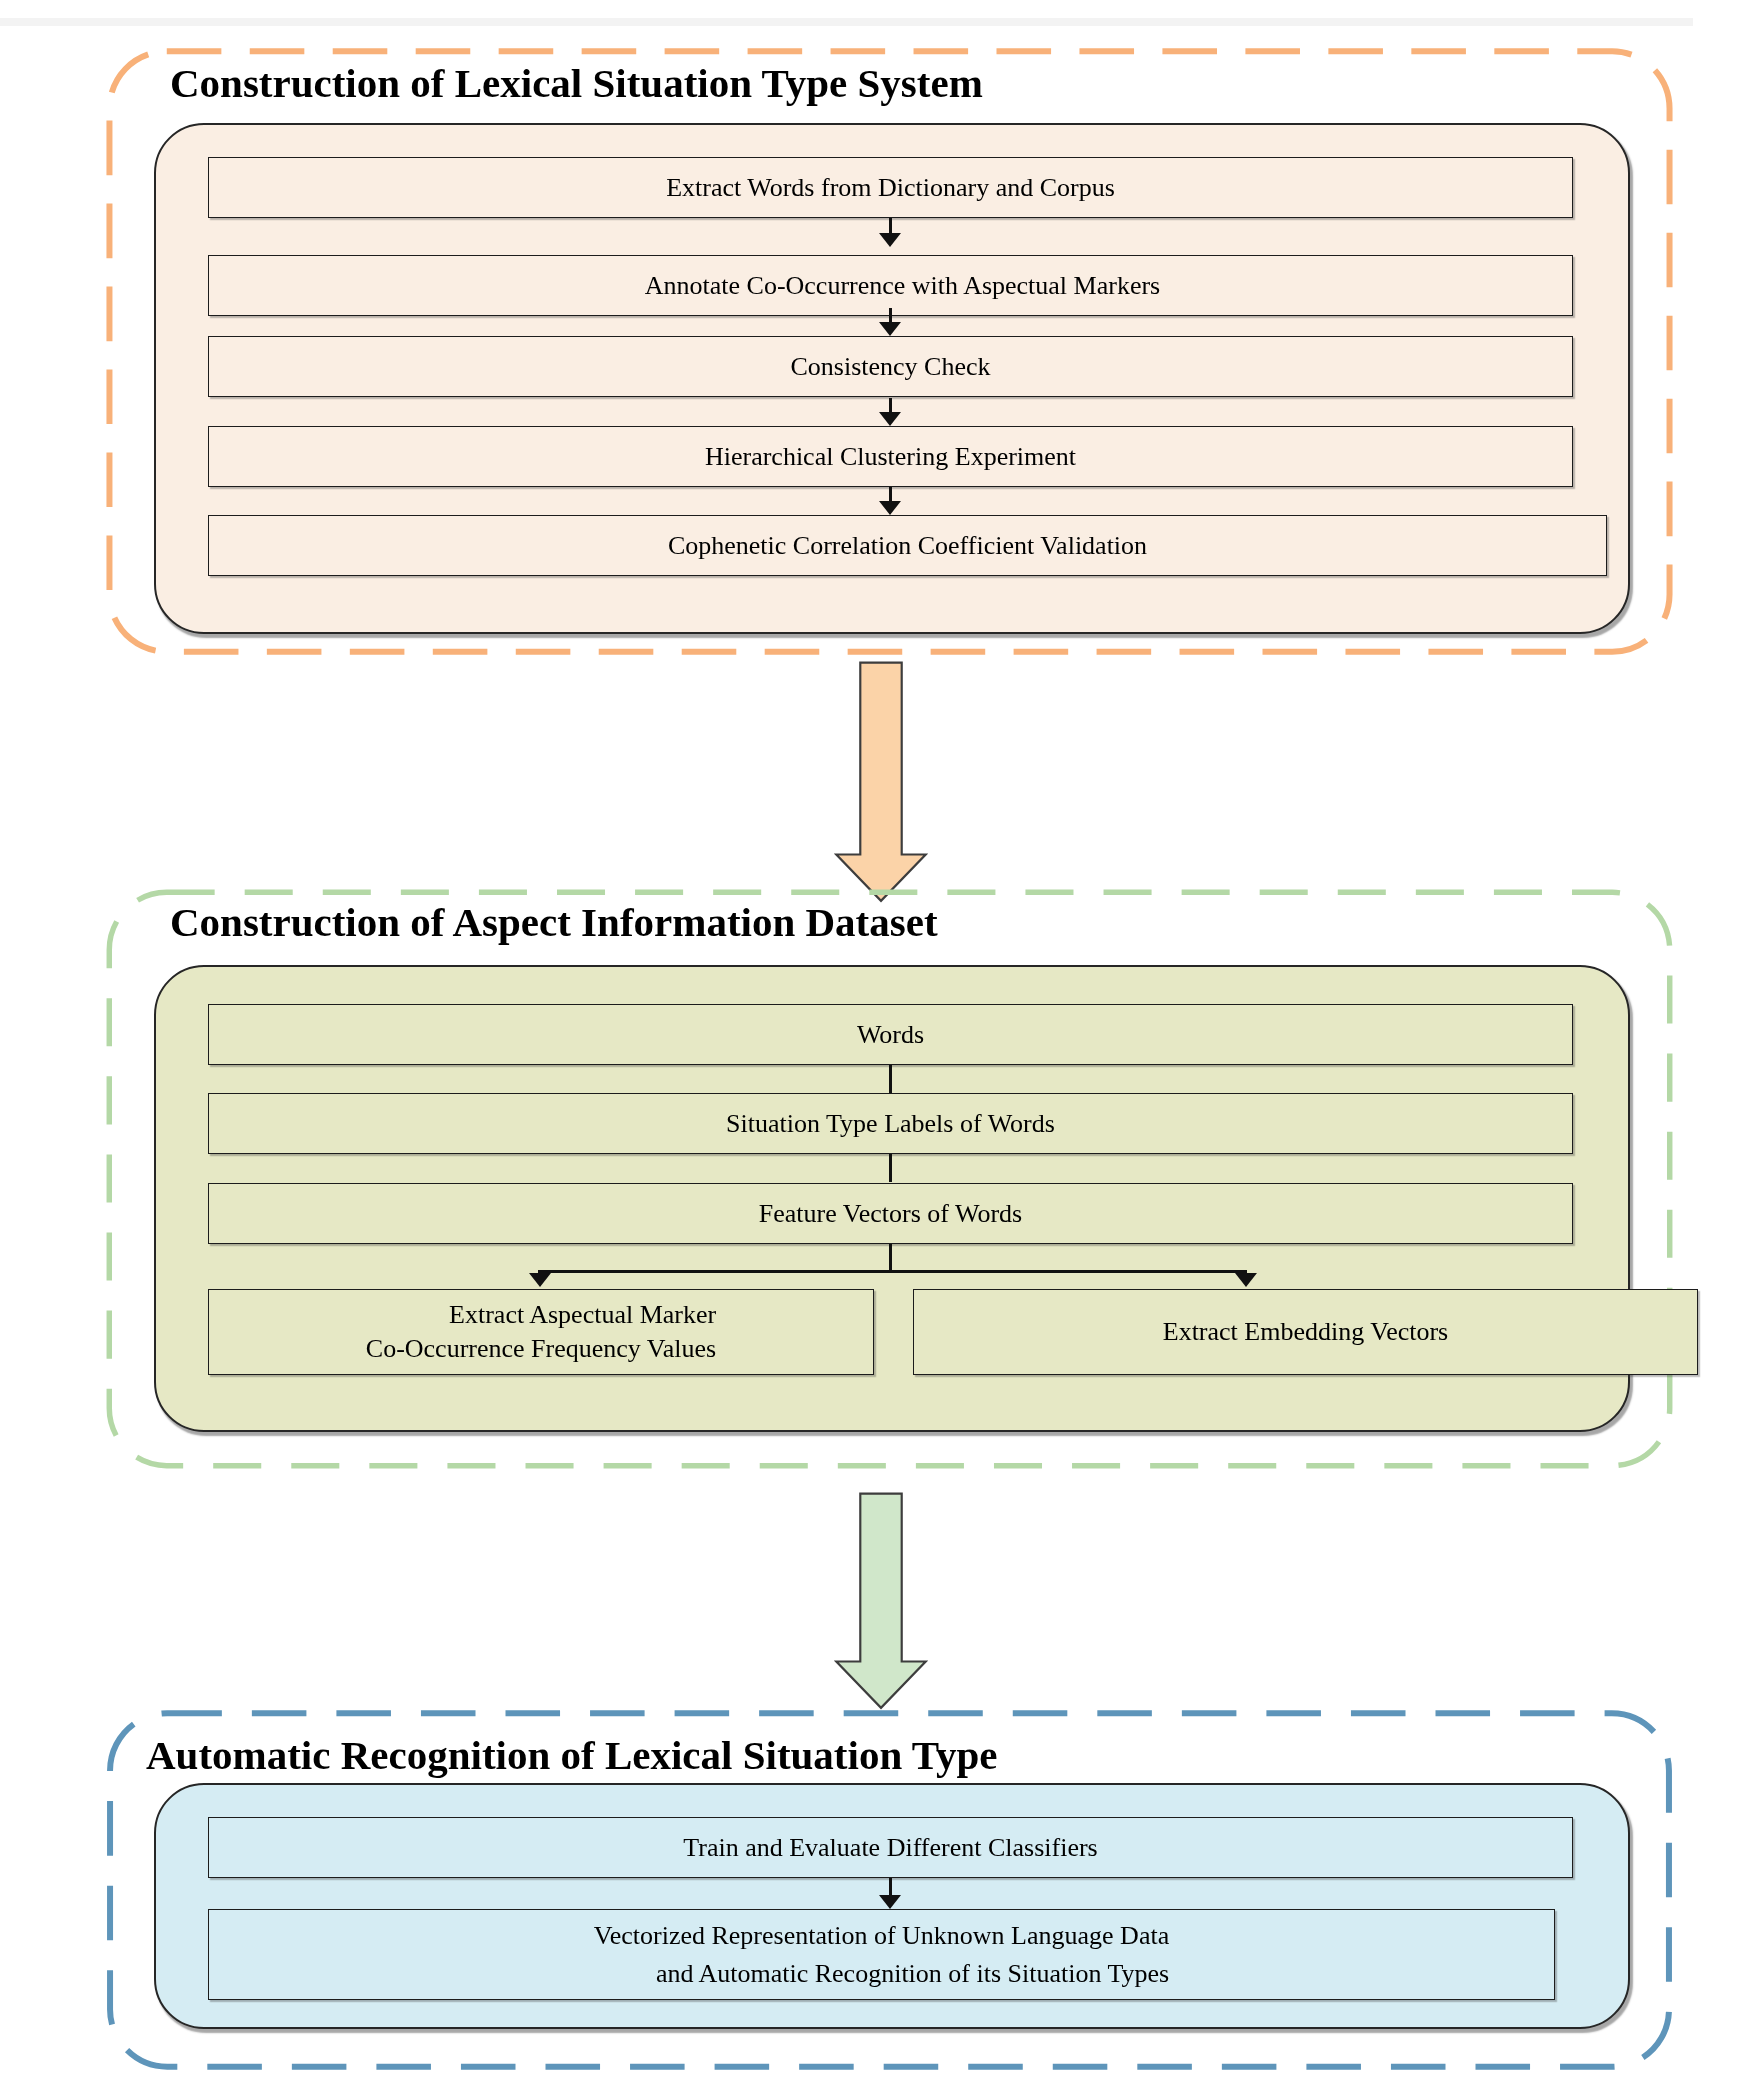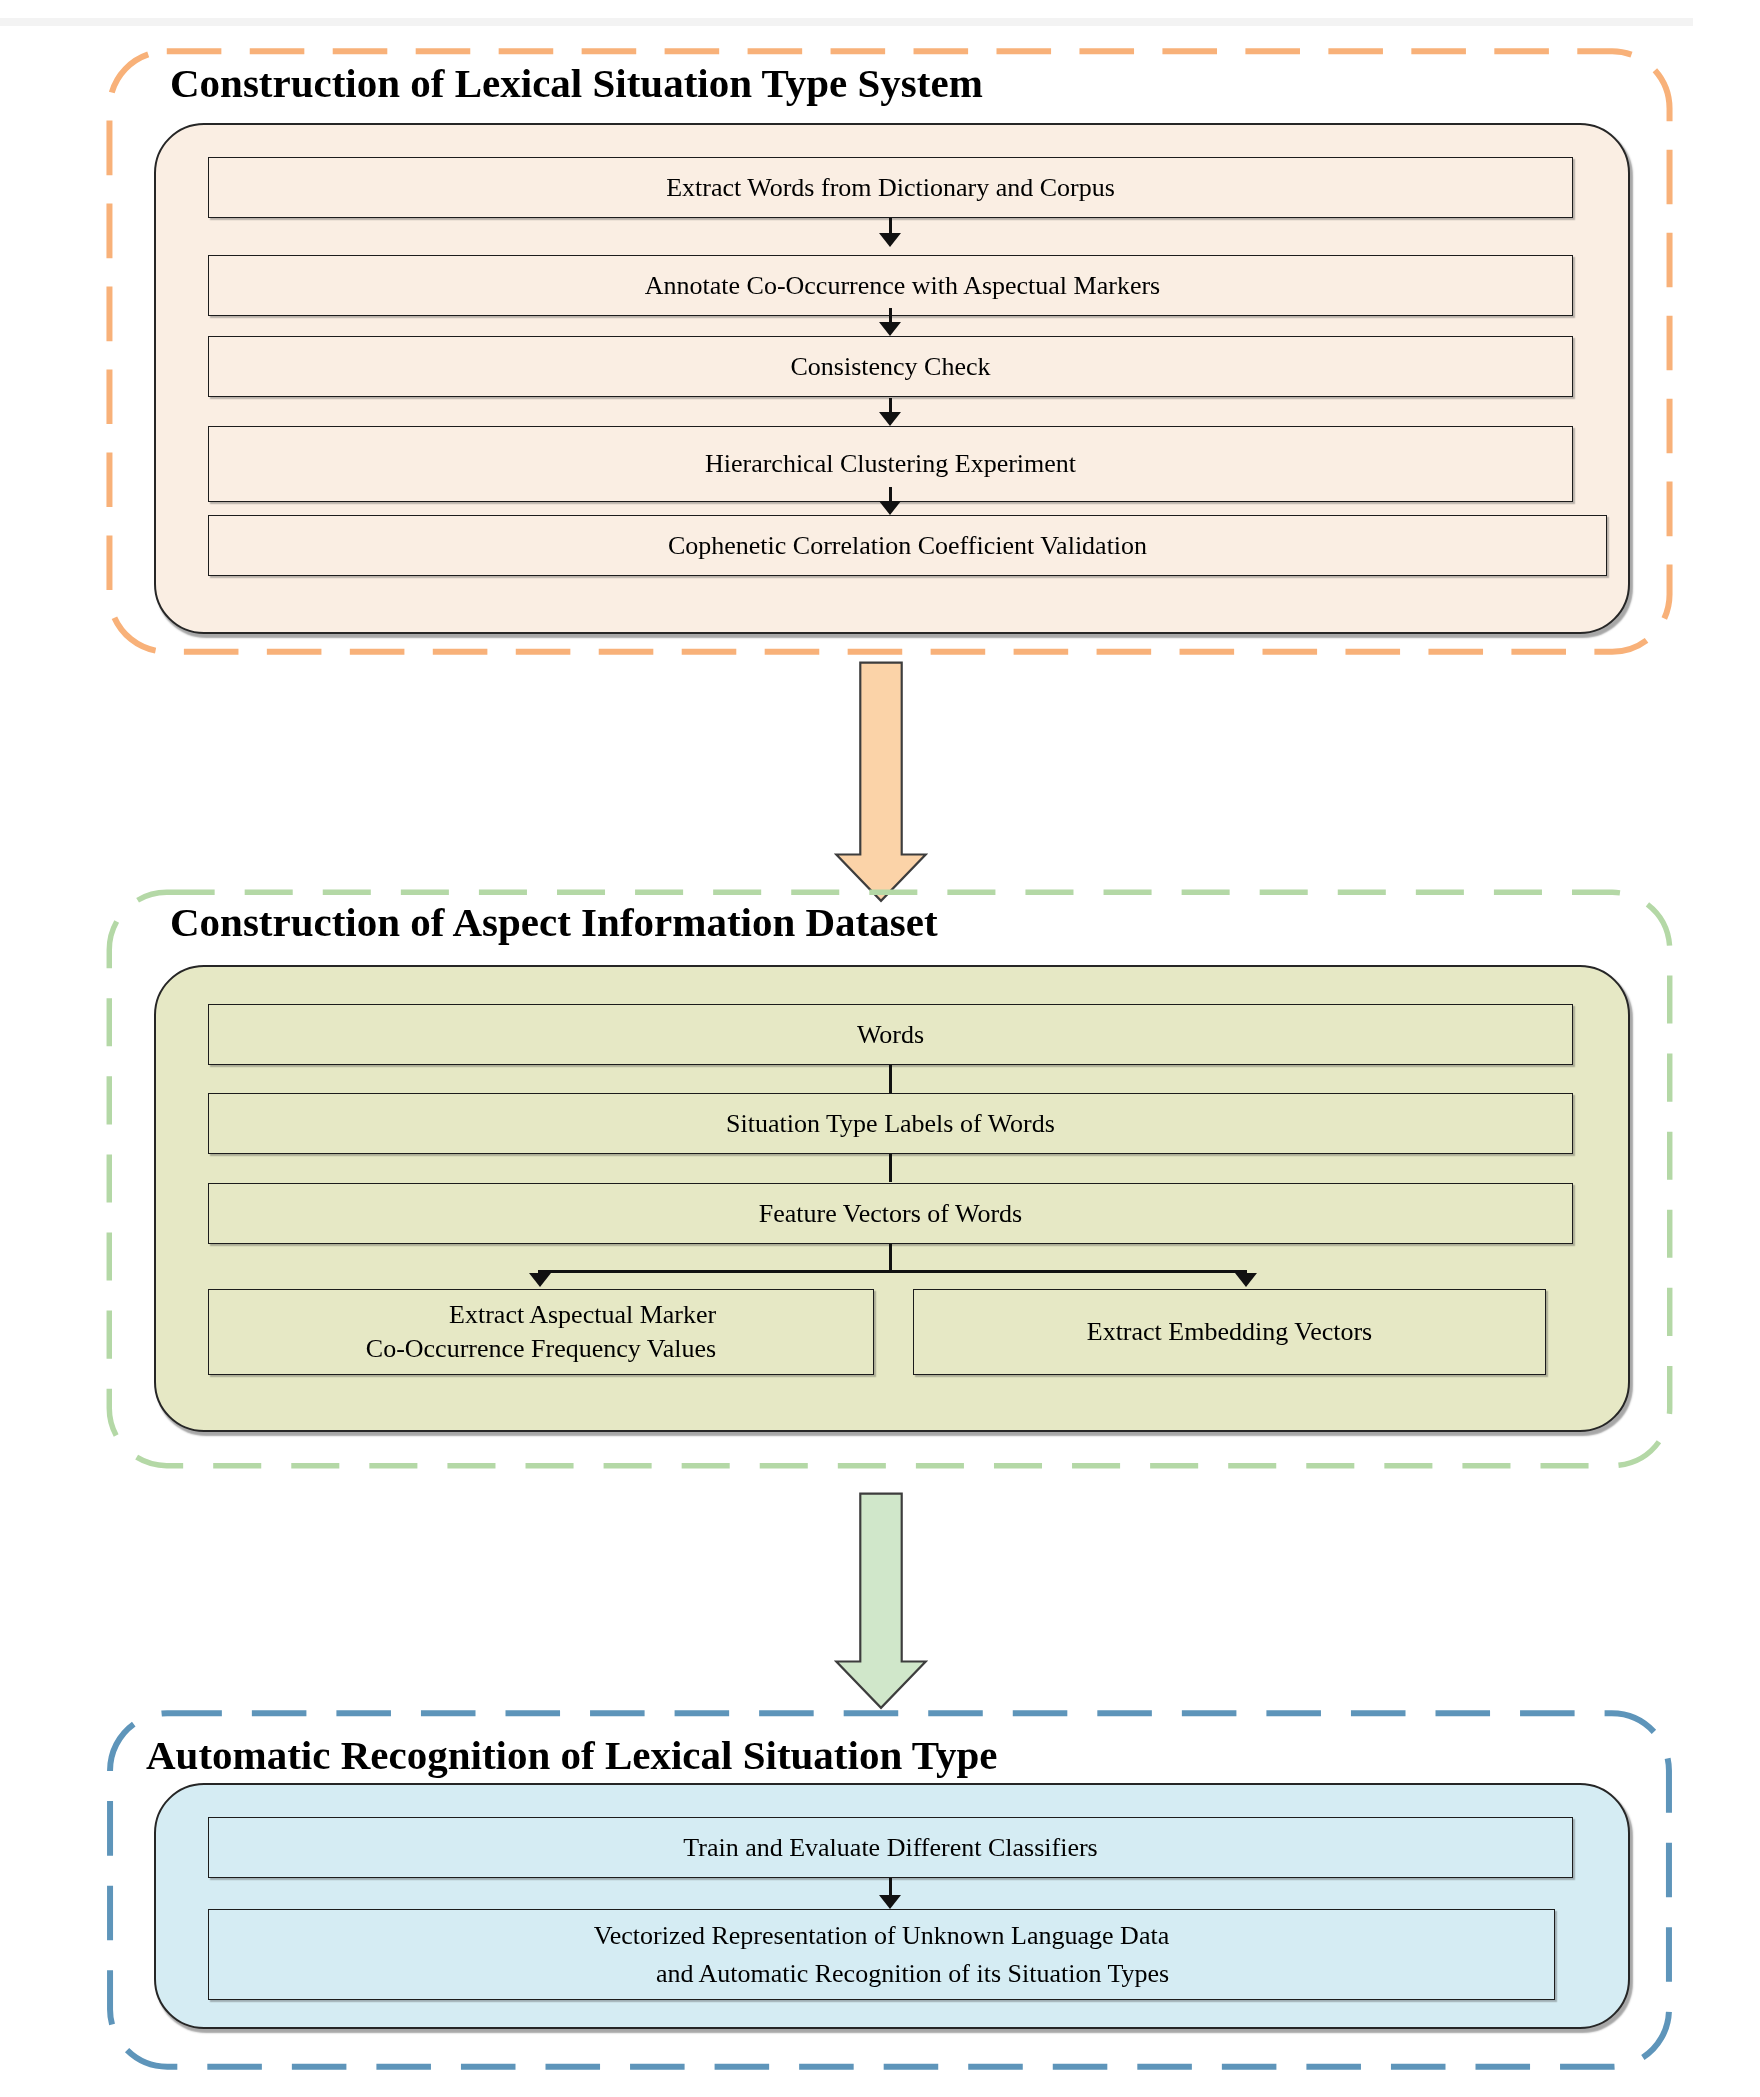--- a/index.html
+++ b/index.html
@@ -65,21 +65,21 @@
   <div class="abs arrow-head" style="left:879px;top:233px;"></div>
 
   <div class="abs step s1" style="left:208px;top:255px;width:1365px;height:61px;padding-left:24px;">Annotate Co-Occurrence with Aspectual Markers</div>
   <div class="abs arrow-line" style="left:889px;top:308px;height:15.3px;"></div>
   <div class="abs arrow-head" style="left:879px;top:322px;"></div>
 
   <div class="abs step s1" style="left:208px;top:336px;width:1365px;height:61px;">Consistency Check</div>
   <div class="abs arrow-line" style="left:889px;top:398px;height:15.3px;"></div>
   <div class="abs arrow-head" style="left:879px;top:412px;"></div>
 
-  <div class="abs step s1" style="left:208px;top:426px;width:1365px;height:76px;font-family:Liberation Serif, serif;">Hierarchical Clustering Experiment</div>
+  <div class="abs step s1" style="left:208px;top:426px;width:1365px;height:61px;font-family:Liberation Serif, serif;">Hierarchical Clustering Experiment</div>
   <div class="abs arrow-line" style="left:889px;top:487px;height:15.3px;"></div>
   <div class="abs arrow-head" style="left:879px;top:501px;"></div>
 
   <div class="abs step s1" style="left:208px;top:515px;width:1399px;height:61px;">Cophenetic Correlation Coefficient Validation</div>
 
   <svg class="abs" style="left:834px;top:661px;" width="94" height="242" viewBox="0 0 172 444">
     <polygon class="block-arrow orange" points="48,3 124,3 124,355 168,355 86,440 4,355 48,355"></polygon>
   </svg>
 
   <svg class="abs dashed-svg" style="left:106px;top:889px;" width="1567" height="580" viewBox="0 0 2870 1062">
@@ -98,21 +98,21 @@
 
   <div class="abs step s2" style="left:208px;top:1183px;width:1365px;height:61px;">Feature Vectors of Words</div>
 
   <div class="abs arrow-line" style="left:889px;top:1244px;height:27px;"></div>
   <div class="abs h-line" style="left:538px;top:1270px;width:709px;"></div>
   <div class="abs arrow-head" style="left:529px;top:1273px;"></div>
   <div class="abs arrow-head" style="left:1235px;top:1273px;"></div>
 
   <div class="abs step s2" style="left:208px;top:1289px;width:666px;height:86px;">Extract Aspectual Marker
 Co-Occurrence Frequency Values</div>
-  <div class="abs step s2" style="left:913px;top:1289px;width:633px;height:86px;">Extract Embedding Vectors</div>
+  <div class="abs step s2" style="left:913px;top:1289px;width:785px;height:86px;">Extract Embedding Vectors</div>
 
   <svg class="abs" style="left:834px;top:1492px;" width="94" height="218" viewBox="0 0 172 400">
     <polygon class="block-arrow green" points="48,3 124,3 124,311 168,311 86,396 4,311 48,311"></polygon>
   </svg>
 
   <svg class="abs dashed-svg" style="left:106px;top:1710px;" width="1567" height="360" viewBox="0 0 2870 660">
     <rect class="dash s3" x="6" y="6" width="2858" height="648" rx="105"></rect>
   </svg>
 
   <div class="abs section-title" style="left:146px;top:1738px;">Automatic Recognition of Lexical Situation Type</div>

